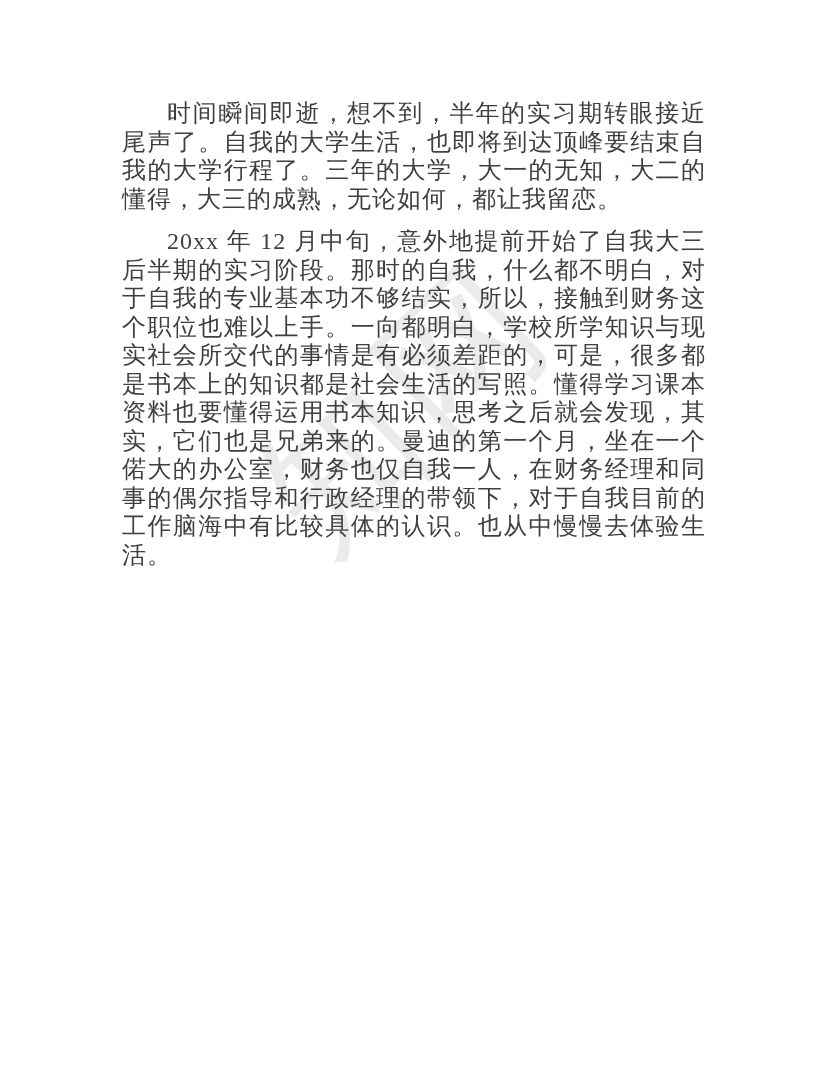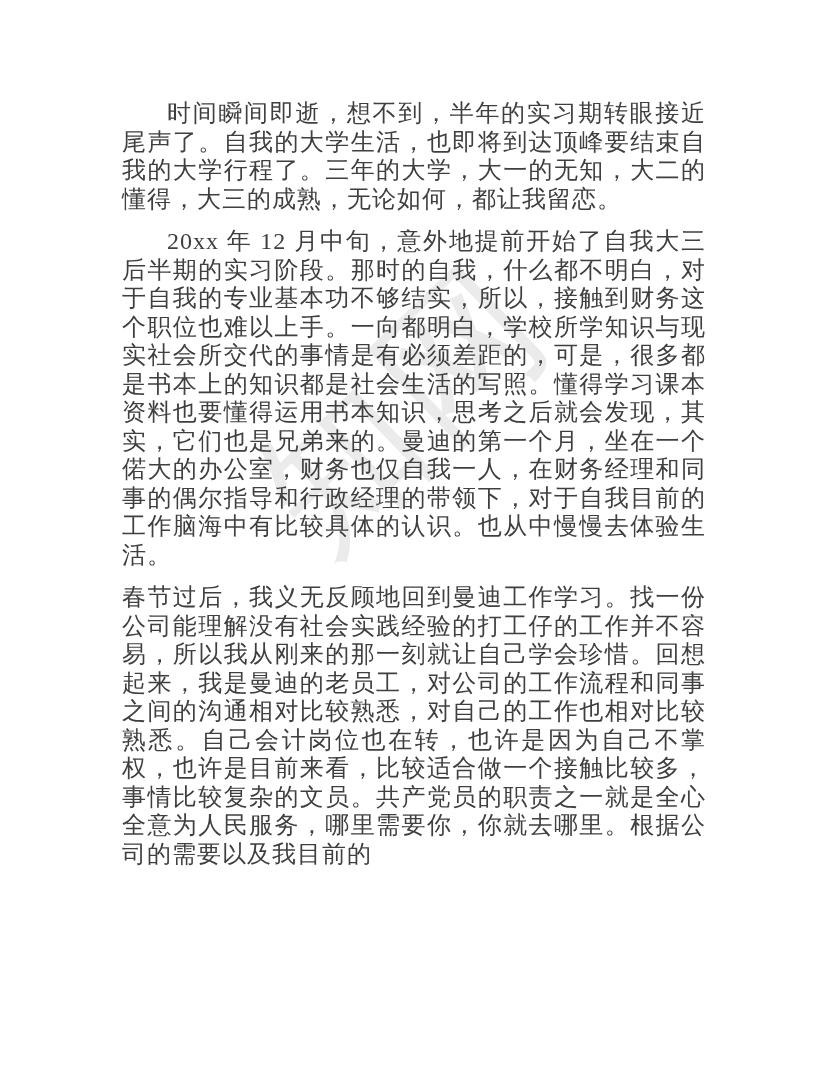--- a/index.html
+++ b/index.html
@@ -55,15 +55,14 @@
   }
 </style>
 </head>
 <body>
 
 <div class="page">
   <div class="watermark">知网</div>
   <div class="content">
     <p class="para indented">时间瞬间即逝，想不到，半年的实习期转眼接近尾声了。自我的大学生活，也即将到达顶峰要结束自我的大学行程了。三年的大学，大一的无知，大二的懂得，大三的成熟，无论如何，都让我留恋。</p>
     <p class="para indented">20xx 年 12 月中旬，意外地提前开始了自我大三后半期的实习阶段。那时的自我，什么都不明白，对于自我的专业基本功不够结实，所以，接触到财务这个职位也难以上手。一向都明白，学校所学知识与现实社会所交代的事情是有必须差距的，可是，很多都是书本上的知识都是社会生活的写照。懂得学习课本资料也要懂得运用书本知识，思考之后就会发现，其实，它们也是兄弟来的。曼迪的第一个月，坐在一个偌大的办公室，财务也仅自我一人，在财务经理和同事的偶尔指导和行政经理的带领下，对于自我目前的工作脑海中有比较具体的认识。也从中慢慢去体验生活。</p>
-    <p class="para">春节过后，我义无反顾地回到曼迪工作学习。找一份公司能理解没有社会实践经验的打工仔的工作并不容易，所以我从刚来的那一刻就让自己学会珍惜。回想起来，我是曼迪的老员工，对公司的工作流程和同事之间的沟通相对比较熟悉，对自己的工作也相对比较熟悉。自己会计岗位也在转，也许是因为自己不掌权，也许是目前来看，比较适合做一个接触比较多，事情比较复杂的文员。共产党员的职责之一就是全心全意为人民服务，哪里需要你，你就去哪里。根据公司的需要以及我目前的</p>
   </div>
 </div>
 
 </body></html>

